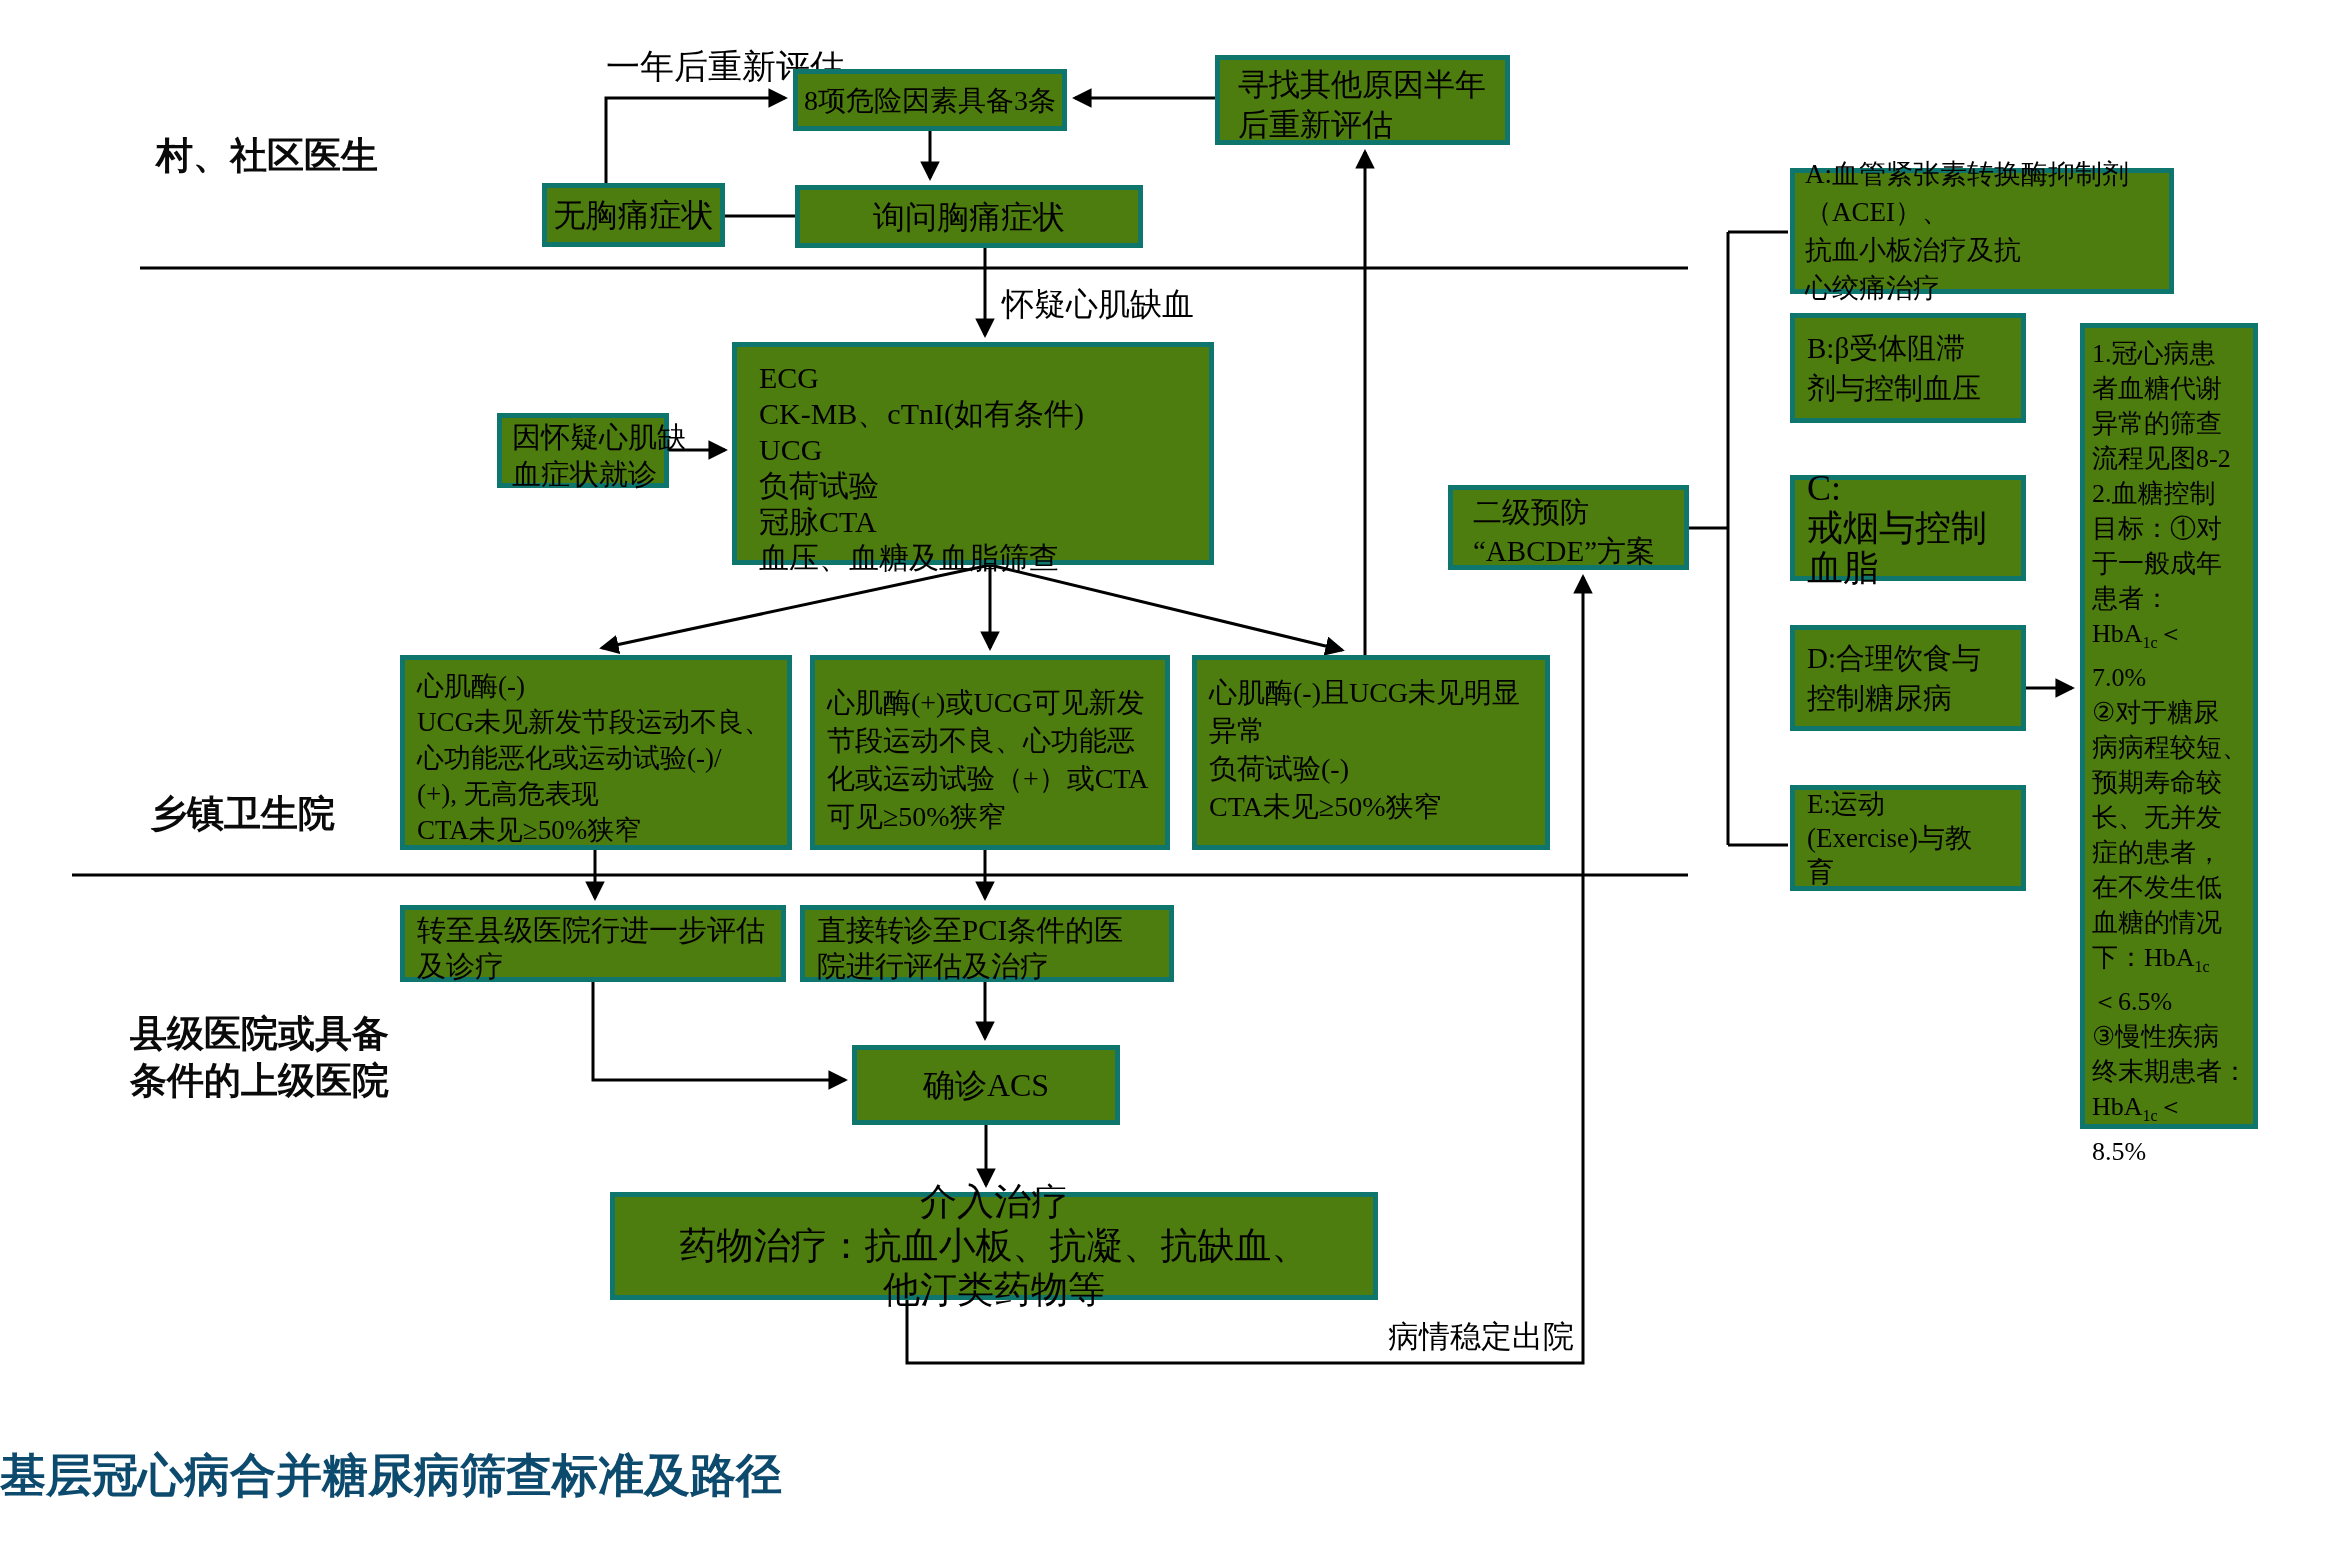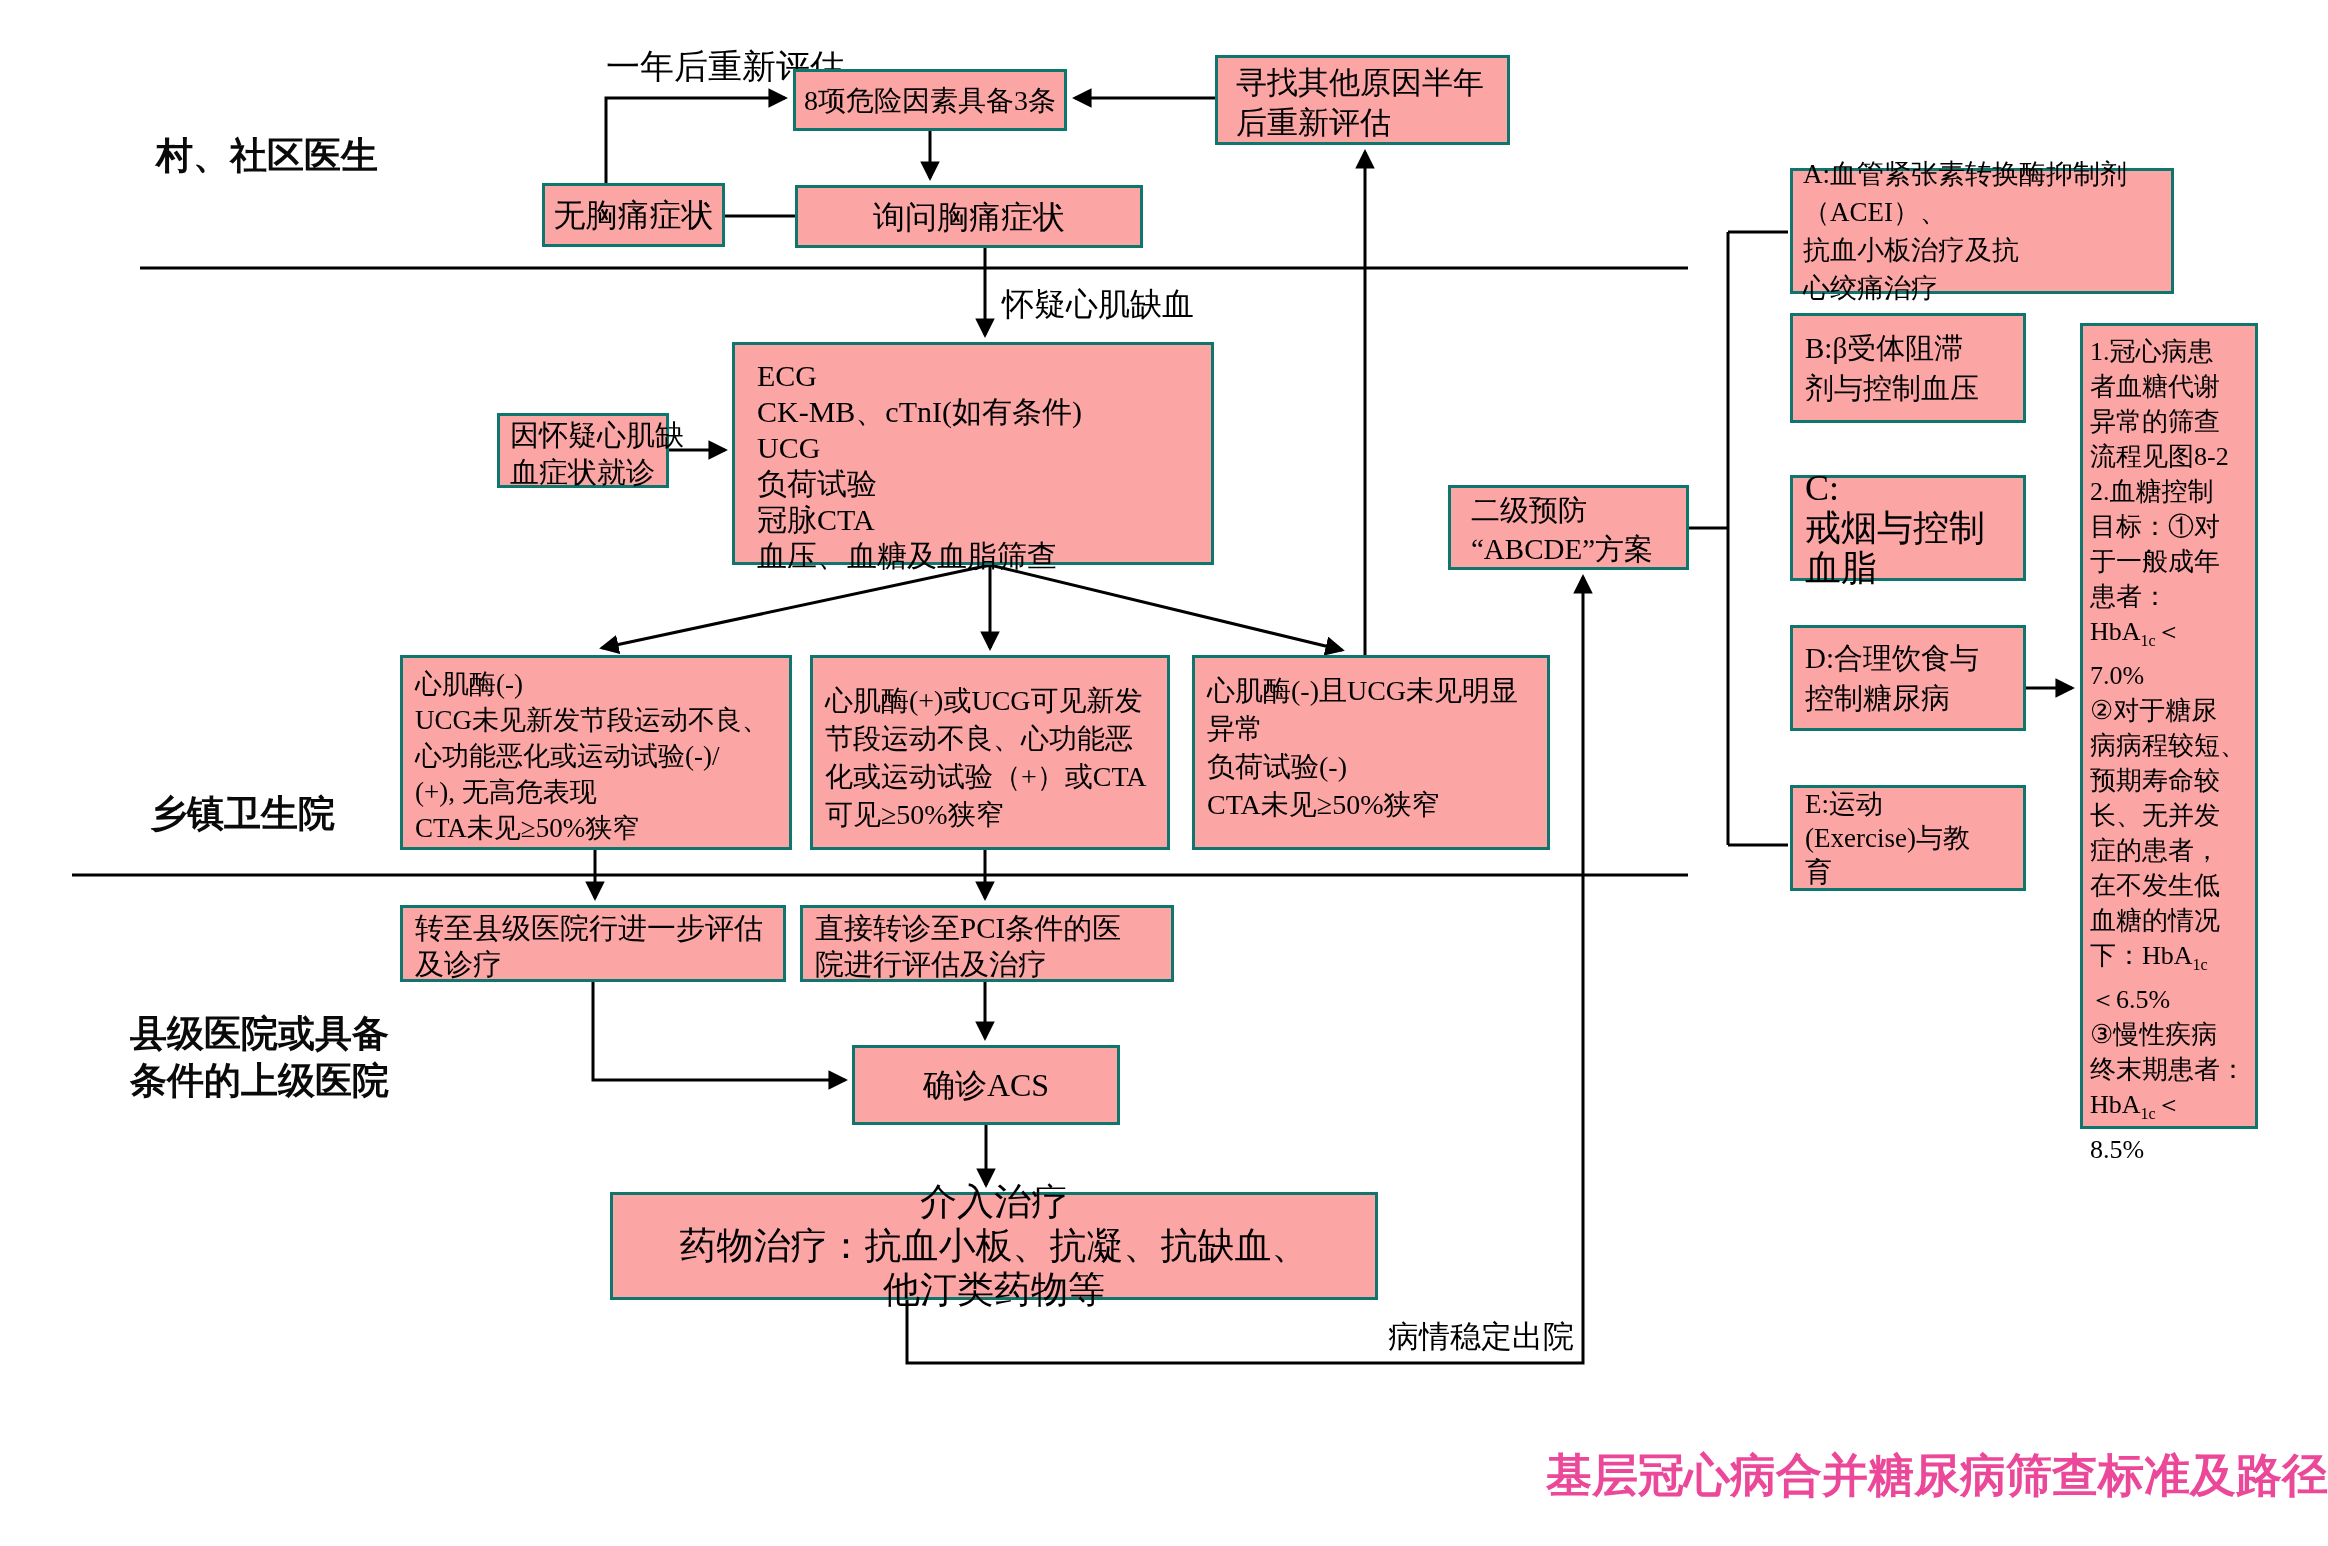--- a/index.html
+++ b/index.html
@@ -1,20 +1,20 @@
 <!DOCTYPE html>
 <html><head>
 <meta charset="utf-8">
 <style>
   html,body{margin:0;padding:0;background:#ffffff;}
   #canvas{position:relative;width:2328px;height:1546px;background:#ffffff;overflow:hidden;}
   #wires{position:absolute;left:0;top:0;z-index:1;}
   .box{
     position:absolute;z-index:2;box-sizing:border-box;
-    border:3px solid #0f766e;background:#fca5a5;color:#000;
+    border:5px solid #0f766e;background:#4d7c0f;color:#000;
     font-family:"Liberation Serif","DejaVu Serif",serif;
     white-space:pre-line;word-break:keep-all;line-height:1.25;
   }
   .center{display:flex;align-items:center;justify-content:center;text-align:center;}
   .vcenter{display:flex;align-items:center;}
   .lbl{
     position:absolute;z-index:2;color:#000;
     font-family:"Liberation Serif","DejaVu Serif",serif;
     white-space:pre-line;word-break:keep-all;
   }
@@ -45,23 +45,23 @@
   #b-c        {left:1790px;top:475px; width:236px; height:106px; font-size:36px; padding:0 12px; line-height:40px;}
   #b-d        {left:1790px;top:625px; width:236px; height:106px; font-size:29px; padding:0 12px; line-height:40px;}
   #b-e        {left:1790px;top:785px; width:236px; height:106px; font-size:27px; padding:3px 12px; line-height:34px;}
   #b-notes    {left:2080px;top:323px; width:178px; height:806px; font-size:26px; padding:8px 7px; line-height:35px;}
   #l-reassess {left:606px; top:44px;  font-size:34px;}
   #l-suspect  {left:1002px;top:283px; font-size:32px;}
   #l-discharge{left:1388px;top:1316px;font-size:31px;}
   #lane-1     {left:148px; top:132px; font-size:37px;margin-left:8px;}
   #lane-2     {left:150px; top:790px; font-size:37px;}
   #lane-3     {left:130px; top:1010px;font-size:37px;}
-  #d-title    {position:absolute;left:0;top:1445px;width:2328px;text-align:right;z-index:2;
+  #d-title    {position:absolute;left:0;top:1445px;width:2328px;text-align:left;z-index:2;
                font-family:"Liberation Sans","DejaVu Sans",sans-serif;font-weight:bold;
-               font-size:46px;color:#ec4899;}
+               font-size:46px;color:#0c4a6e;}
 </style>
 </head>
 <body>
 
 <div id="canvas">
 
   <svg id="wires" width="2328" height="1546" viewBox="0 0 2328 1546">
     <defs>
       <marker id="arw" viewBox="0 0 10 10" refX="8.5" refY="5" markerWidth="6.5" markerHeight="6.5" orient="auto-start-reverse">
         <path d="M0,0 L10,5 L0,10 z" fill="#000"></path>

